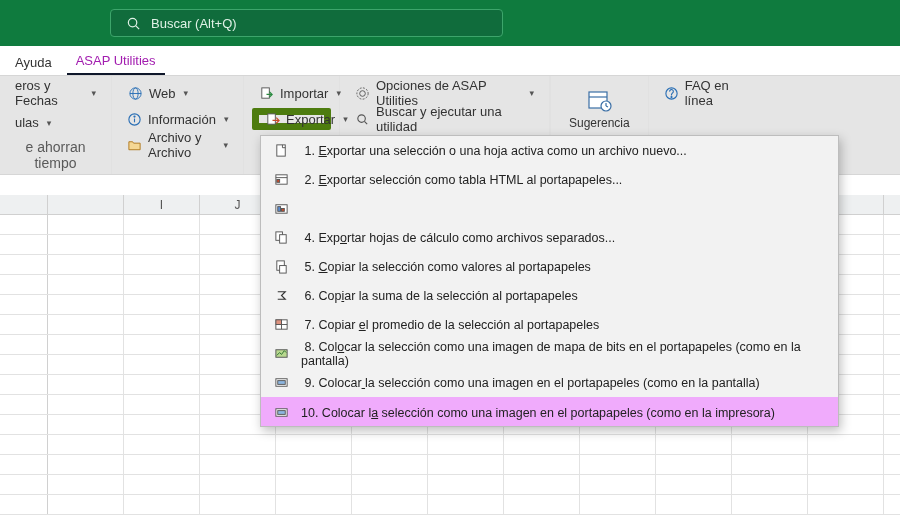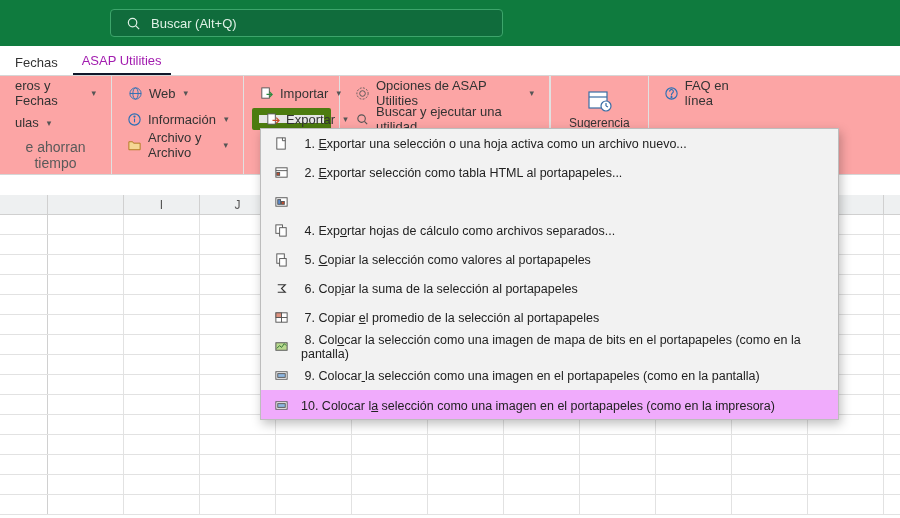--- a/index.html
+++ b/index.html
@@ -51,21 +51,21 @@
     font-size: 13px;
     color: #333;
     cursor: pointer;
   }
   .tab.active {
     color: #a21caf;
     border-bottom: 2px solid #0f172a;
     font-weight: 400;
   }
   .ribbon {
-    background: #fca5a5;
+    background: #e5e5e5;
     border-bottom: 1px solid #d6d6d6;
     display: flex;
     position: relative;
     height: 99px;
   }
   .ribbon-group {
     border-right: 1px solid #e1e1e1;
     display: flex;
     flex-direction: column;
     padding: 6px 8px 2px;
@@ -98,21 +98,21 @@
   .big-col {
     display:flex; flex-direction:column; align-items:center; gap:2px;
     padding: 4px 10px; cursor:pointer;
   }
   .big-col .lbl { font-size:12px; color:#333; }
 
   
   .dropdown {
     position: absolute;
     left: 260px;
-    top: 128px;
+    top: 135px;
     width: 579px;
     background: #f2f2f2;
     border: 1px solid #bdbdbd;
     box-shadow: 2px 4px 10px rgba(0,0,0,0.25);
     z-index: 50;
   }
   .dd-item {
     display: flex;
     align-items: center;
     gap: 12px;
@@ -174,21 +174,21 @@
       <svg width="15" height="15" viewBox="0 0 16 16" fill="none" stroke="#dff1e6" stroke-width="1.3">
         <circle cx="7" cy="7" r="4.5"></circle>
           <line x1="10.5" y1="10.5" x2="14" y2="14"></line>
       </svg>
     </span>
     <span class="ph">Buscar (Alt+Q)</span>
   </div>
 </div>
 
 <div class="tabs-row">
-  <div class="tab">Fechas</div>
+  <div class="tab">Ayuda</div>
   <div class="tab active">ASAP Utilities</div>
 </div>
 
 <div class="ribbon">
 
   <div class="ribbon-group" style="width:112px">
     <div class="rbtn">
       <span>eros y Fechas</span>
         <span class="chev">▾</span>
     </div>

